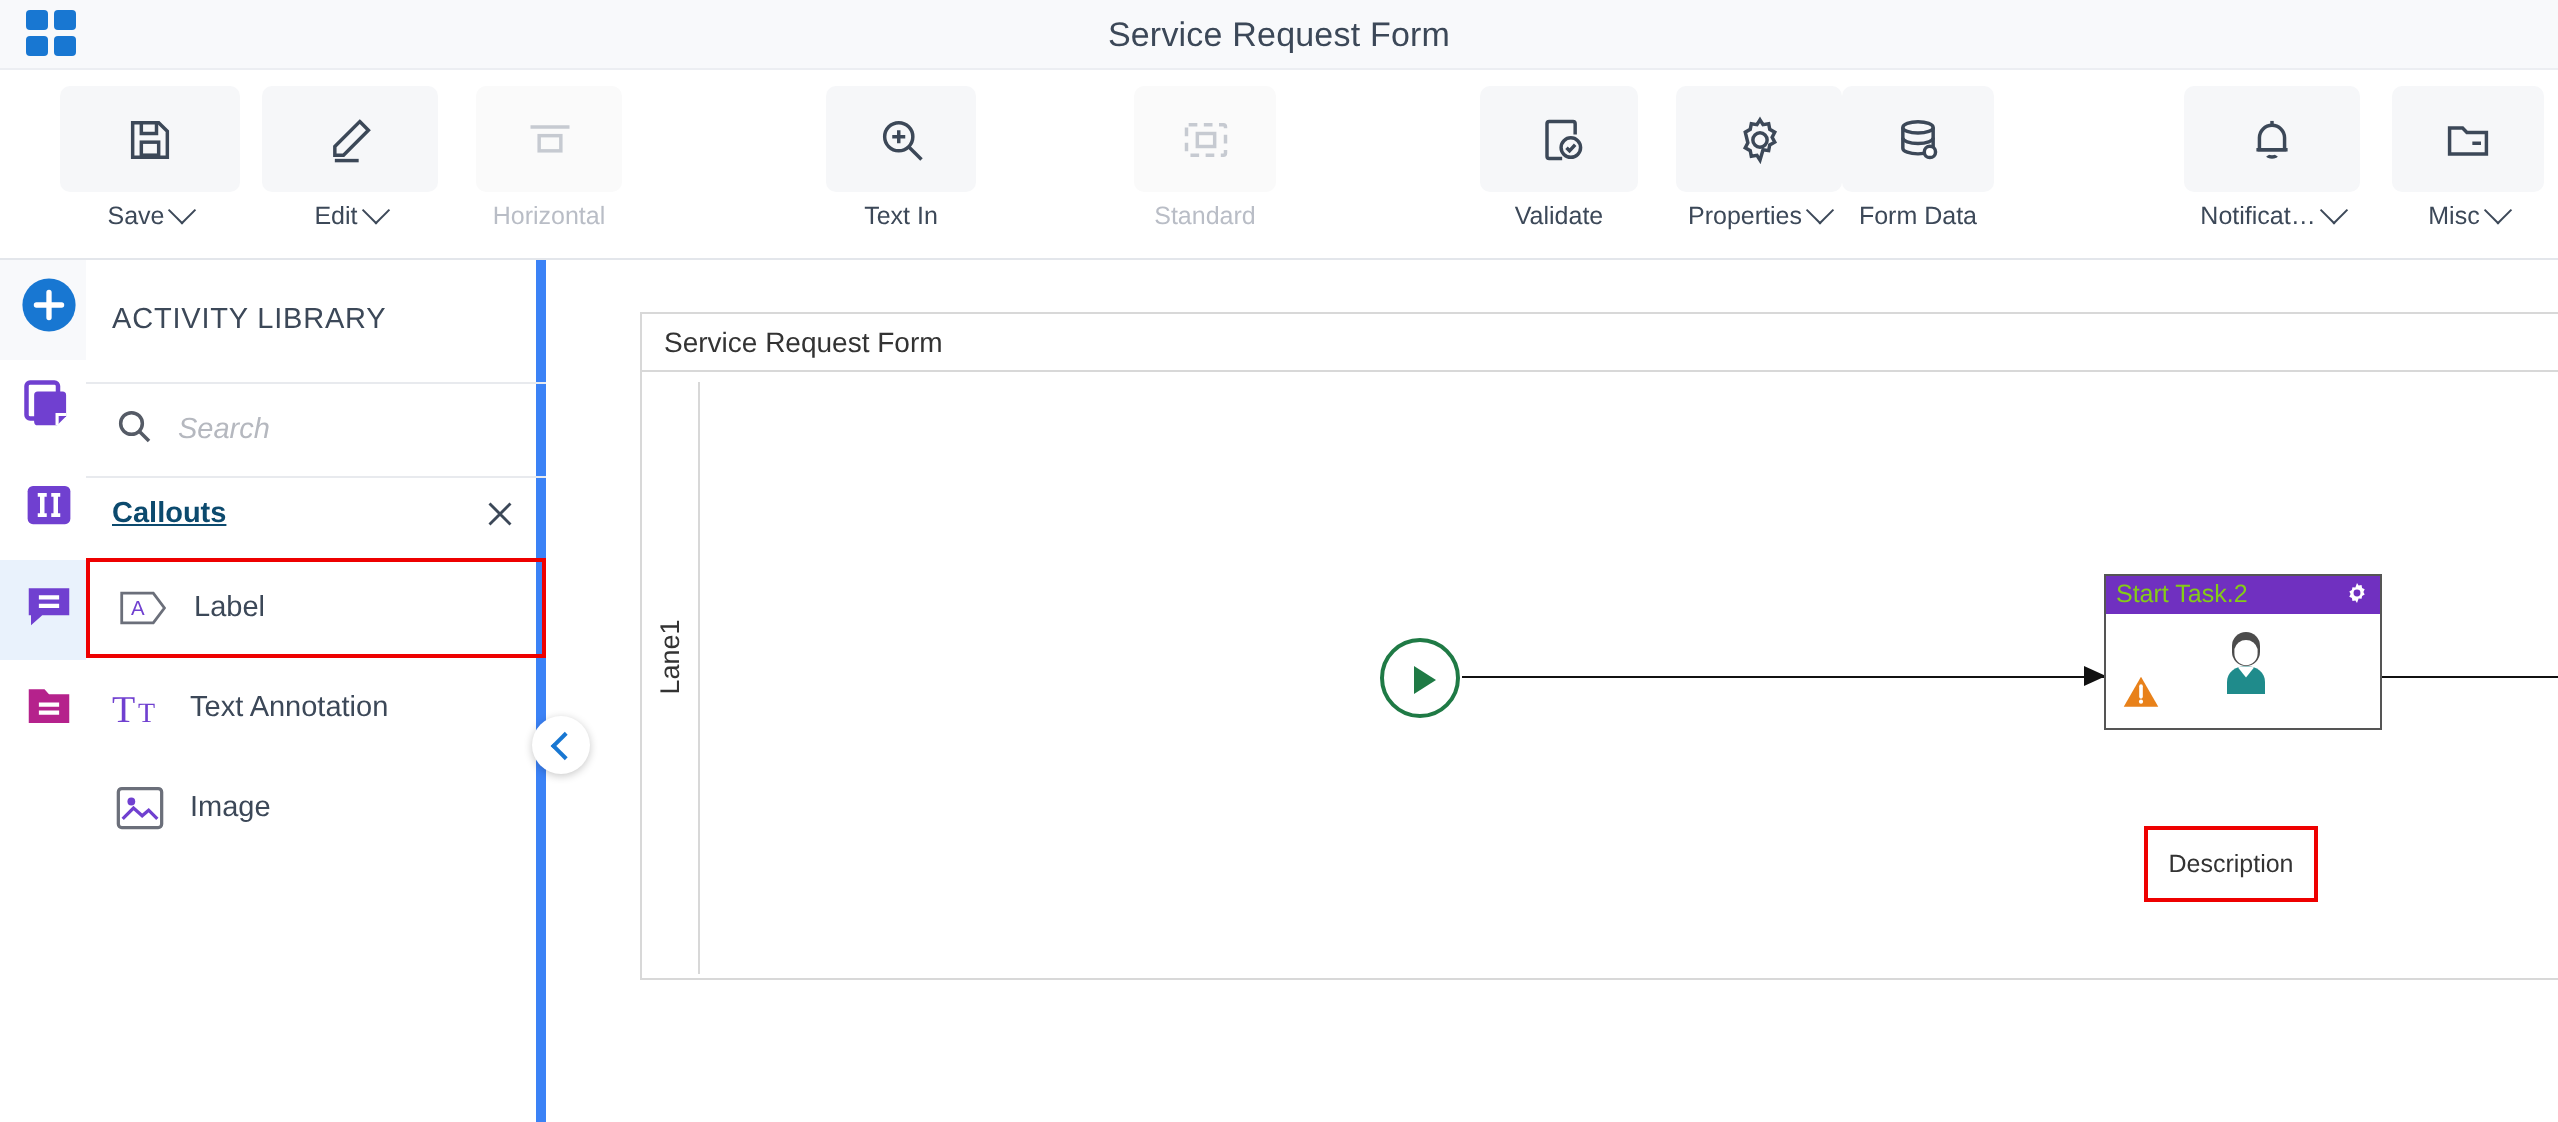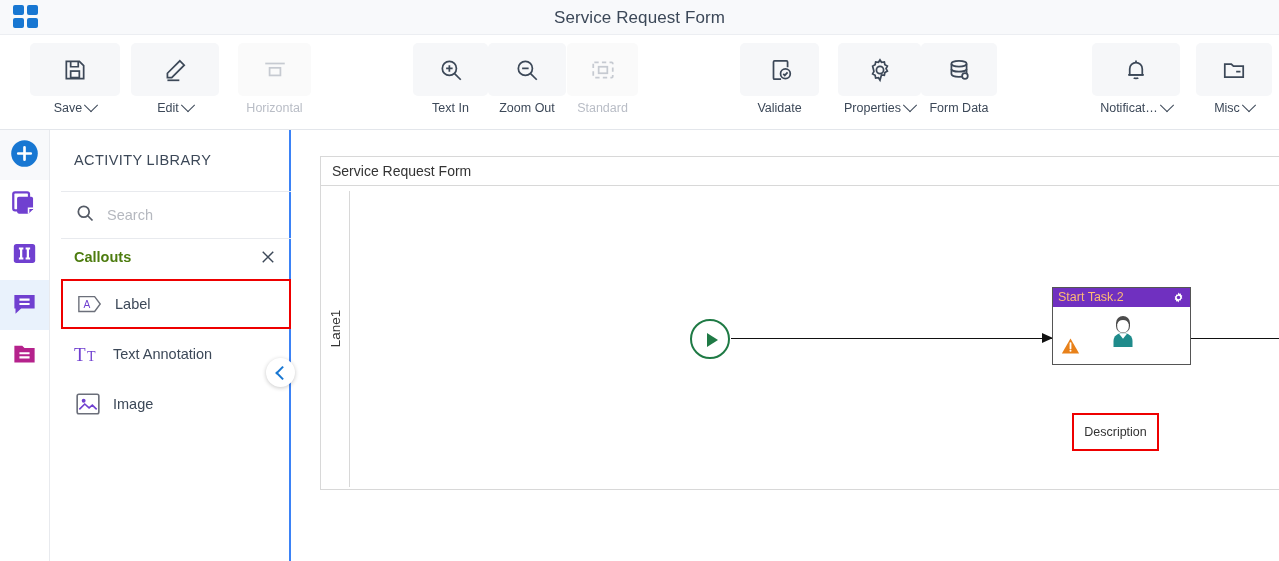--- a/index.html
+++ b/index.html
@@ -114,24 +114,24 @@
     align-items: center;
     justify-content: center;
     cursor: pointer;
   }
   .rail-item.active { background: #e9f2fc; }
   .rail-item.top { background: #f8f9fb; }
 
   
   .panel {
     position: absolute;
-    left: 61px; top: 130px;
+    left: 43px; top: 130px;
     width: 230px; height: 431px;
     background: #ffffff;
-    border-right: 2px solid #3b82f6;
+    border-right: 5px solid #3b82f6;
     box-sizing: border-box;
   }
   .panel-title {
     position: absolute;
     left: 13px; top: 22px;
     font-size: 14.5px;
     color: #3c4858;
     letter-spacing: .4px;
   }
   .panel-sep {
@@ -151,33 +151,35 @@
   .search-icon { margin-left: 14px; }
   .search-input {
     border: none;
     outline: none;
     margin-left: 10px;
     font-size: 14.5px;
     color: #8b5cf6;
     font-family: "Liberation Sans", sans-serif;
     width: 160px;
     background: transparent;
+    font-style: italic;
   }
   .search-input::placeholder { color: #b5b8bf; }
   .group-row {
     position: absolute;
     left: 0; top: 109px;
     width: 230px; height: 40px;
   }
   .group-name {
     position: absolute;
     left: 13px; top: 10px;
     font-size: 14.5px;
-    color: #4d7c0f;
+    color: #0c4a6e;
     font-weight: bold;
+    text-decoration: underline;
   }
   .group-close {
     position: absolute;
     right: 14px; top: 9px;
     width: 18px; height: 18px;
     cursor: pointer;
   }
   .lib-item {
     position: absolute;
     left: 0;
@@ -312,21 +314,21 @@
   .task-head {
     position: absolute;
     left: 0; top: 0;
     width: 100%; height: 19px;
     background: #7030c0;
   }
   .task-head .tname {
     position: absolute;
     left: 5px; top: 2px;
     font-size: 12.5px;
-    color: #fdba74;
+    color: #84cc16;
   }
   .task-head .gear {
     position: absolute;
     right: 5px; top: 2px;
     cursor: pointer;
   }
   .task-person {
     position: absolute;
     left: 55px; top: 26px;
   }
@@ -434,32 +436,20 @@
           <circle cx="10.5" cy="10.5" r="6.5"></circle>
             <path d="M15.3 15.3L21 21"></path>
             <path d="M10.5 7.5v6M7.5 10.5h6"></path>
         </svg>
       </div>
       <div class="tb-label">
         <span>Text In</span>
       </div>
     </div>
 
-    <div class="tb-item" style="left:488px;width:78px">
-      <div class="tb-icon-box">
-        <svg width="26" height="26" viewBox="0 0 24 24" fill="none" stroke="#3c4858" stroke-width="1.6">
-          <circle cx="10.5" cy="10.5" r="6.5"></circle>
-            <path d="M15.3 15.3L21 21"></path>
-            <path d="M7.5 10.5h6"></path>
-        </svg>
-      </div>
-      <div class="tb-label">
-        <span>Zoom Out</span>
-      </div>
-    </div>
 
     <div class="tb-item disabled" style="left:567px;width:71px">
       <div class="tb-icon-box">
         <svg width="26" height="26" viewBox="0 0 24 24" fill="none" stroke="#c6cad1" stroke-width="1.6" stroke-dasharray="4 3">
           <rect x="3" y="5" width="18" height="14" rx="1"></rect>
           <rect x="8" y="9" width="8" height="6" stroke-dasharray="0"></rect>
         </svg>
       </div>
       <div class="tb-label">
         <span>Standard</span>

